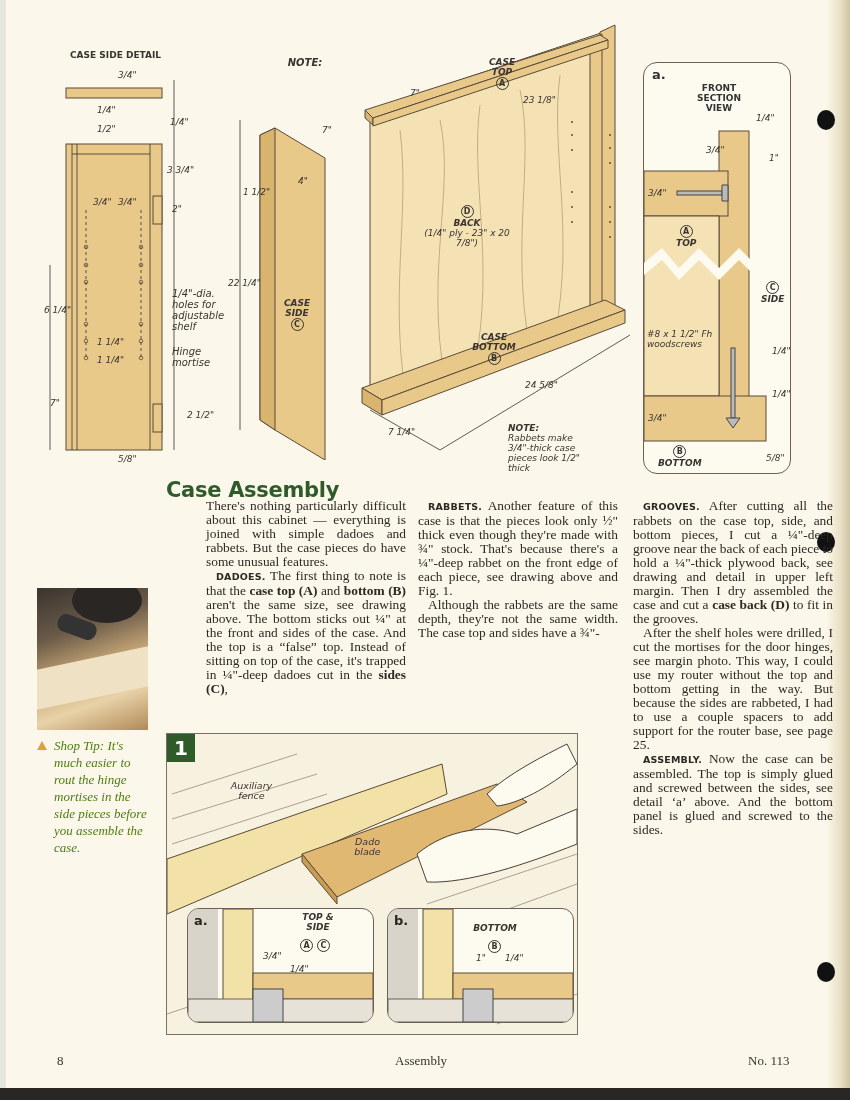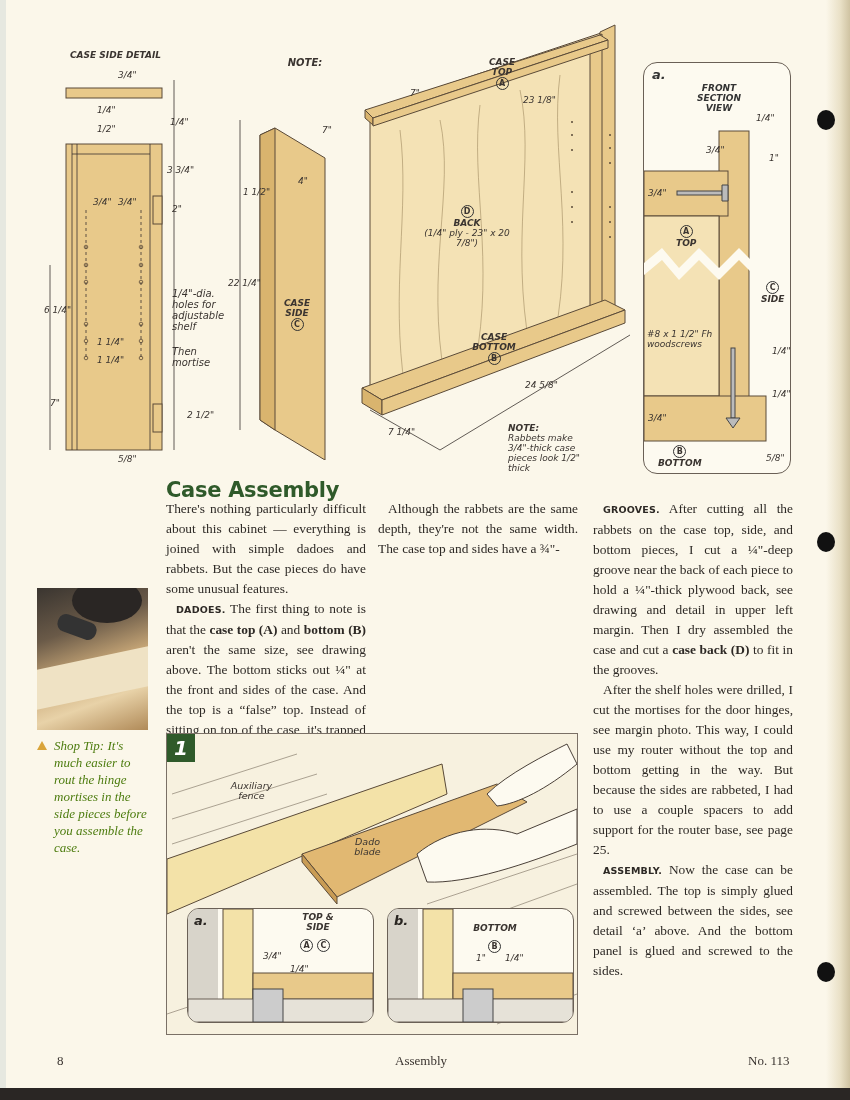--- a/index.html
+++ b/index.html
@@ -1,25 +1,25 @@
 <!DOCTYPE html>
 <html><head>
 <meta charset="utf-8">
 <style>
   html, body { margin:0; padding:0; }
   body { width:850px; height:1100px; background:#fbf7ea; position:relative; overflow:hidden; font-family:"Liberation Serif", serif; color:#2a2622; }
   .abs { position:absolute; }
-  .sans { font-family:"DejaVu Sans", "Liberation Sans", sans-serif;font-style:italic; }
+  .sans { font-family:"DejaVu Sans", "Liberation Sans", sans-serif; }
   .lbl { font-family:"DejaVu Sans", "Liberation Sans", sans-serif; font-style:italic; font-size:9px; color:#3a3430; line-height:10px; }
   .lblb { font-family:"DejaVu Sans", "Liberation Sans", sans-serif; font-weight:bold; font-style:italic; font-size:9px; color:#3a3430; text-align:center; line-height:10px; }
   .circ { display:inline-block; width:11px; height:11px; border:1px solid #333; border-radius:50%; font-size:8px; line-height:11px; text-align:center; font-style:normal; font-weight:bold; }
   .wood { fill:#e8c98a; stroke:#5a4a38; stroke-width:1; }
   .ply { fill:#f4e2b5; stroke:#5a4a38; stroke-width:1; }
   .dim { stroke:#3a3430; stroke-width:0.8; fill:none; }
-  .para { font-size:13.4px; line-height:20px; text-align:justify; color:#2d2925; }
+  .para { font-size:13.4px; line-height:14px; text-align:justify; color:#2d2925;margin-left:40px; }
   .para p { margin:0; text-indent:10px; }
   .para p.first { text-indent:0; }
   .runin { font-family:"DejaVu Sans", "Liberation Sans", sans-serif; font-weight:bold; font-size:9.5px; letter-spacing:0.2px; }
   .heading { font-family:"DejaVu Sans", "Liberation Sans", sans-serif; font-weight:bold; font-size:21px; color:#2f5a2a; letter-spacing:-0.3px; }
   .caption { font-style:italic; font-size:13px; line-height:17px; color:#4d7c0f; }
   .footer { font-size:13px; color:#3a3430; }
   .spine { background:linear-gradient(to right, #fbf7ea, #e9e0c6 60%, #cfc3a2); }
 </style>
 </head>
 <body>
@@ -75,21 +75,21 @@
 <div class="abs lbl" style="left:172px; top:204px;">2"</div>
 <div class="abs lbl" style="left:93px; top:197px;">3/4"</div>
 <div class="abs lbl" style="left:118px; top:197px;">3/4"</div>
 <div class="abs lbl" style="left:44px; top:305px;">6 1/4"</div>
 <div class="abs lbl" style="left:97px; top:337px;">1 1/4"</div>
 <div class="abs lbl" style="left:97px; top:355px;">1 1/4"</div>
 <div class="abs lbl" style="left:50px; top:398px;">7"</div>
 <div class="abs lbl" style="left:187px; top:410px;">2 1/2"</div>
 <div class="abs lbl" style="left:118px; top:454px;">5/8"</div>
 <div class="abs lbl" style="left:172px; top:288px; width:60px; font-size:10px; line-height:11px;">1/4"-dia. holes for adjustable shelf</div>
-<div class="abs lbl" style="left:172px; top:346px; width:45px; font-size:10px; line-height:11px;">Then mortise</div>
+<div class="abs lbl" style="left:172px; top:346px; width:45px; font-size:10px; line-height:11px;">Hinge mortise</div>
 
 <div class="abs" style="left:245px; top:58px; width:120px; text-align:center;">
   <div class="lblb" style="font-size:10px;">NOTE:</div>
 </div>
 
 <svg class="abs" style="left:230px; top:10px;" width="400" height="450">
 
   <polygon class="wood" points="30,125 45,118 95,148 95,450 45,420 30,410"></polygon>
   <polygon class="wood" points="30,125 45,118 45,420 30,410" style="fill:#d9b46e;"></polygon>
 
@@ -214,20 +214,21 @@
 </div>
 
 <div class="abs heading" style="left:166px; top:478px;">Case Assembly</div>
 
 <div class="abs para" style="left:166px; top:499px; width:200px;">
   <p class="first">There's nothing particularly difficult about this cabinet — everything is joined with simple dadoes and rabbets. But the case pieces do have some unusual features.</p>
   <p><span class="runin">DADOES.</span><span> The first thing to note is that the </span><b>case top (A)</b><span> and </span><b>bottom (B)</b><span> aren't the same size, see drawing above. The bottom sticks out ¼" at the front and sides of the case. And the top is a “false” top. Instead of sitting on top of the case, it's trapped in ¼"-deep dadoes cut in the </span><b>sides (C)</b><span>,</span></p>
 </div>
 
 <div class="abs para" style="left:378px; top:499px; width:200px;">
+  <p><span class="runin">RABBETS.</span><span> Another feature of this case is that the pieces look only ½" thick even though they're made with ¾" stock. That's because there's a ¼"-deep rabbet on the front edge of each piece, see drawing above and Fig. 1.</span></p>
   <p>Although the rabbets are the same depth, they're not the same width. The case top and sides have a ¾"-</p>
 </div>
 
 <div class="abs para" style="left:593px; top:499px; width:200px;">
   <p><span class="runin">GROOVES.</span><span> After cutting all the rabbets on the case top, side, and bottom pieces, I cut a ¼"-deep groove near the back of each piece to hold a ¼"-thick plywood back, see drawing and detail in upper left margin. Then I dry assembled the case and cut a </span><b>case back (D)</b><span> to fit in the grooves.</span></p>
   <p>After the shelf holes were drilled, I cut the mortises for the door hinges, see margin photo. This way, I could use my router without the top and bottom getting in the way. But because the sides are rabbeted, I had to use a couple spacers to add support for the router base, see page 25.</p>
   <p><span class="runin">ASSEMBLY.</span><span> Now the case can be assembled. The top is simply glued and screwed between the sides, see detail ‘a’ above. And the bottom panel is glued and screwed to the sides.</span></p>
 </div>
 
 <div class="abs" style="left:37px; top:588px; width:111px; height:142px; background:linear-gradient(160deg,#3a3530 0%,#6a5a48 30%,#c9a878 55%,#e8d2a8 75%,#b08a58 100%); overflow:hidden;">

